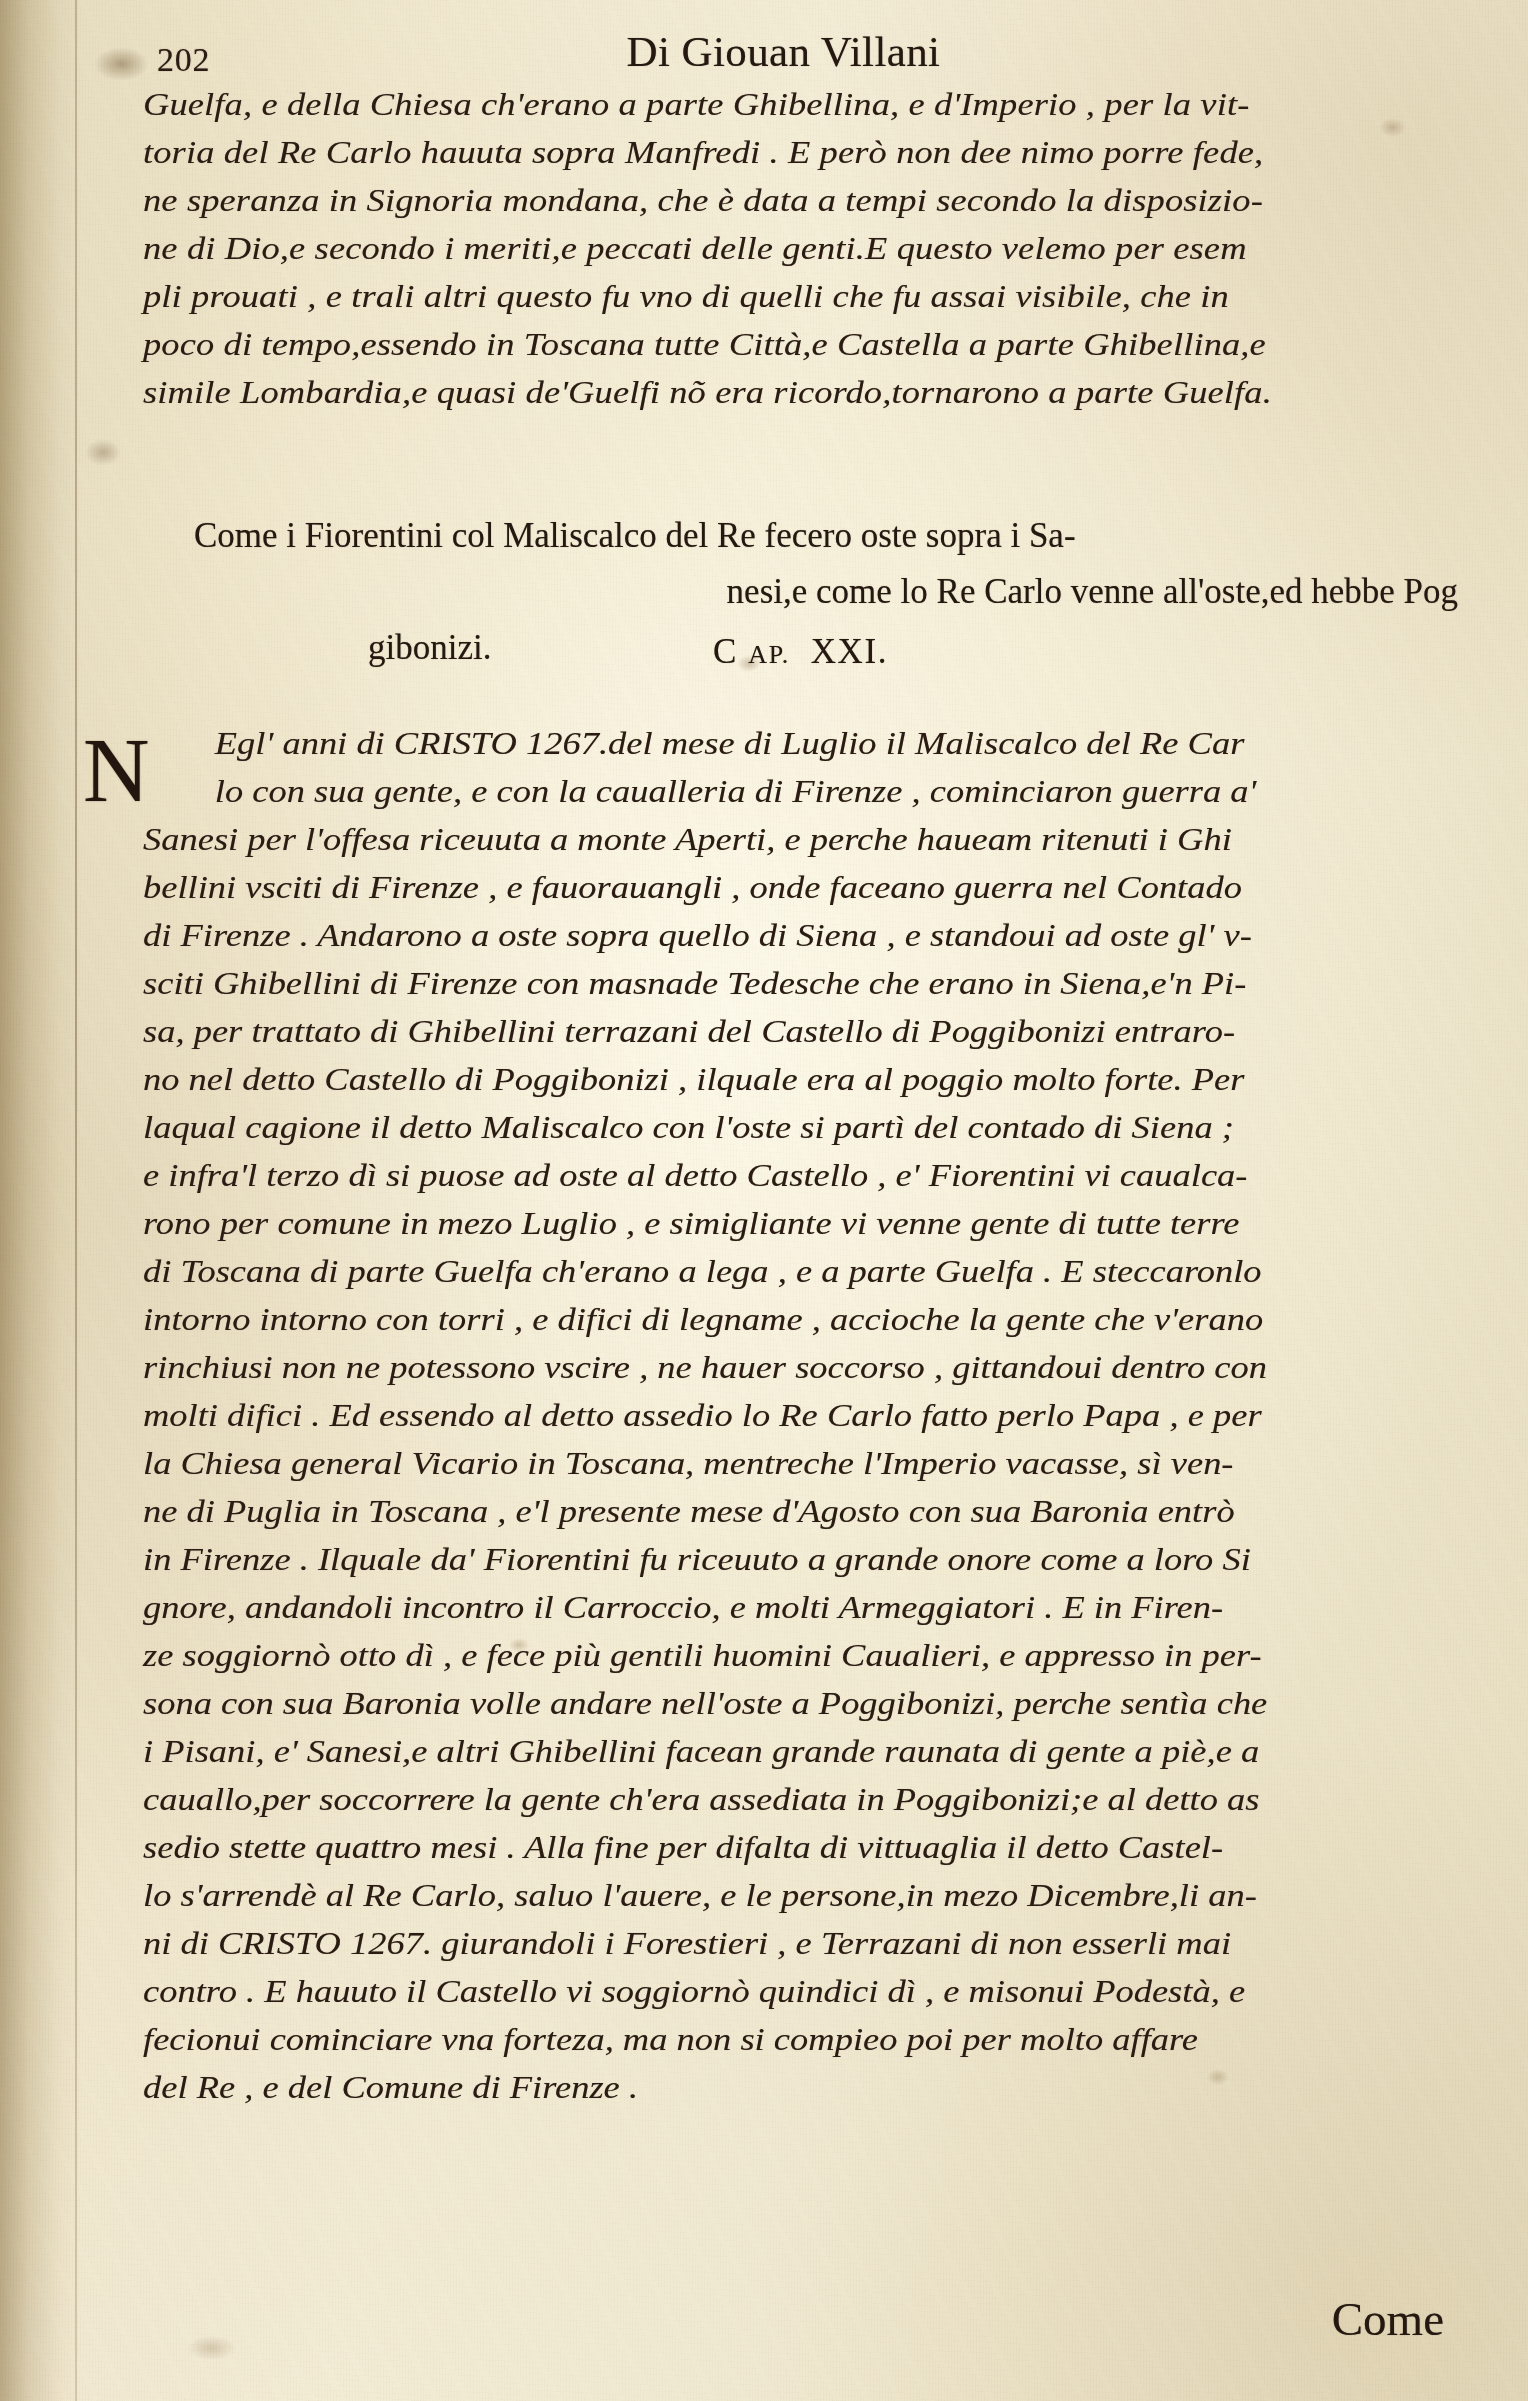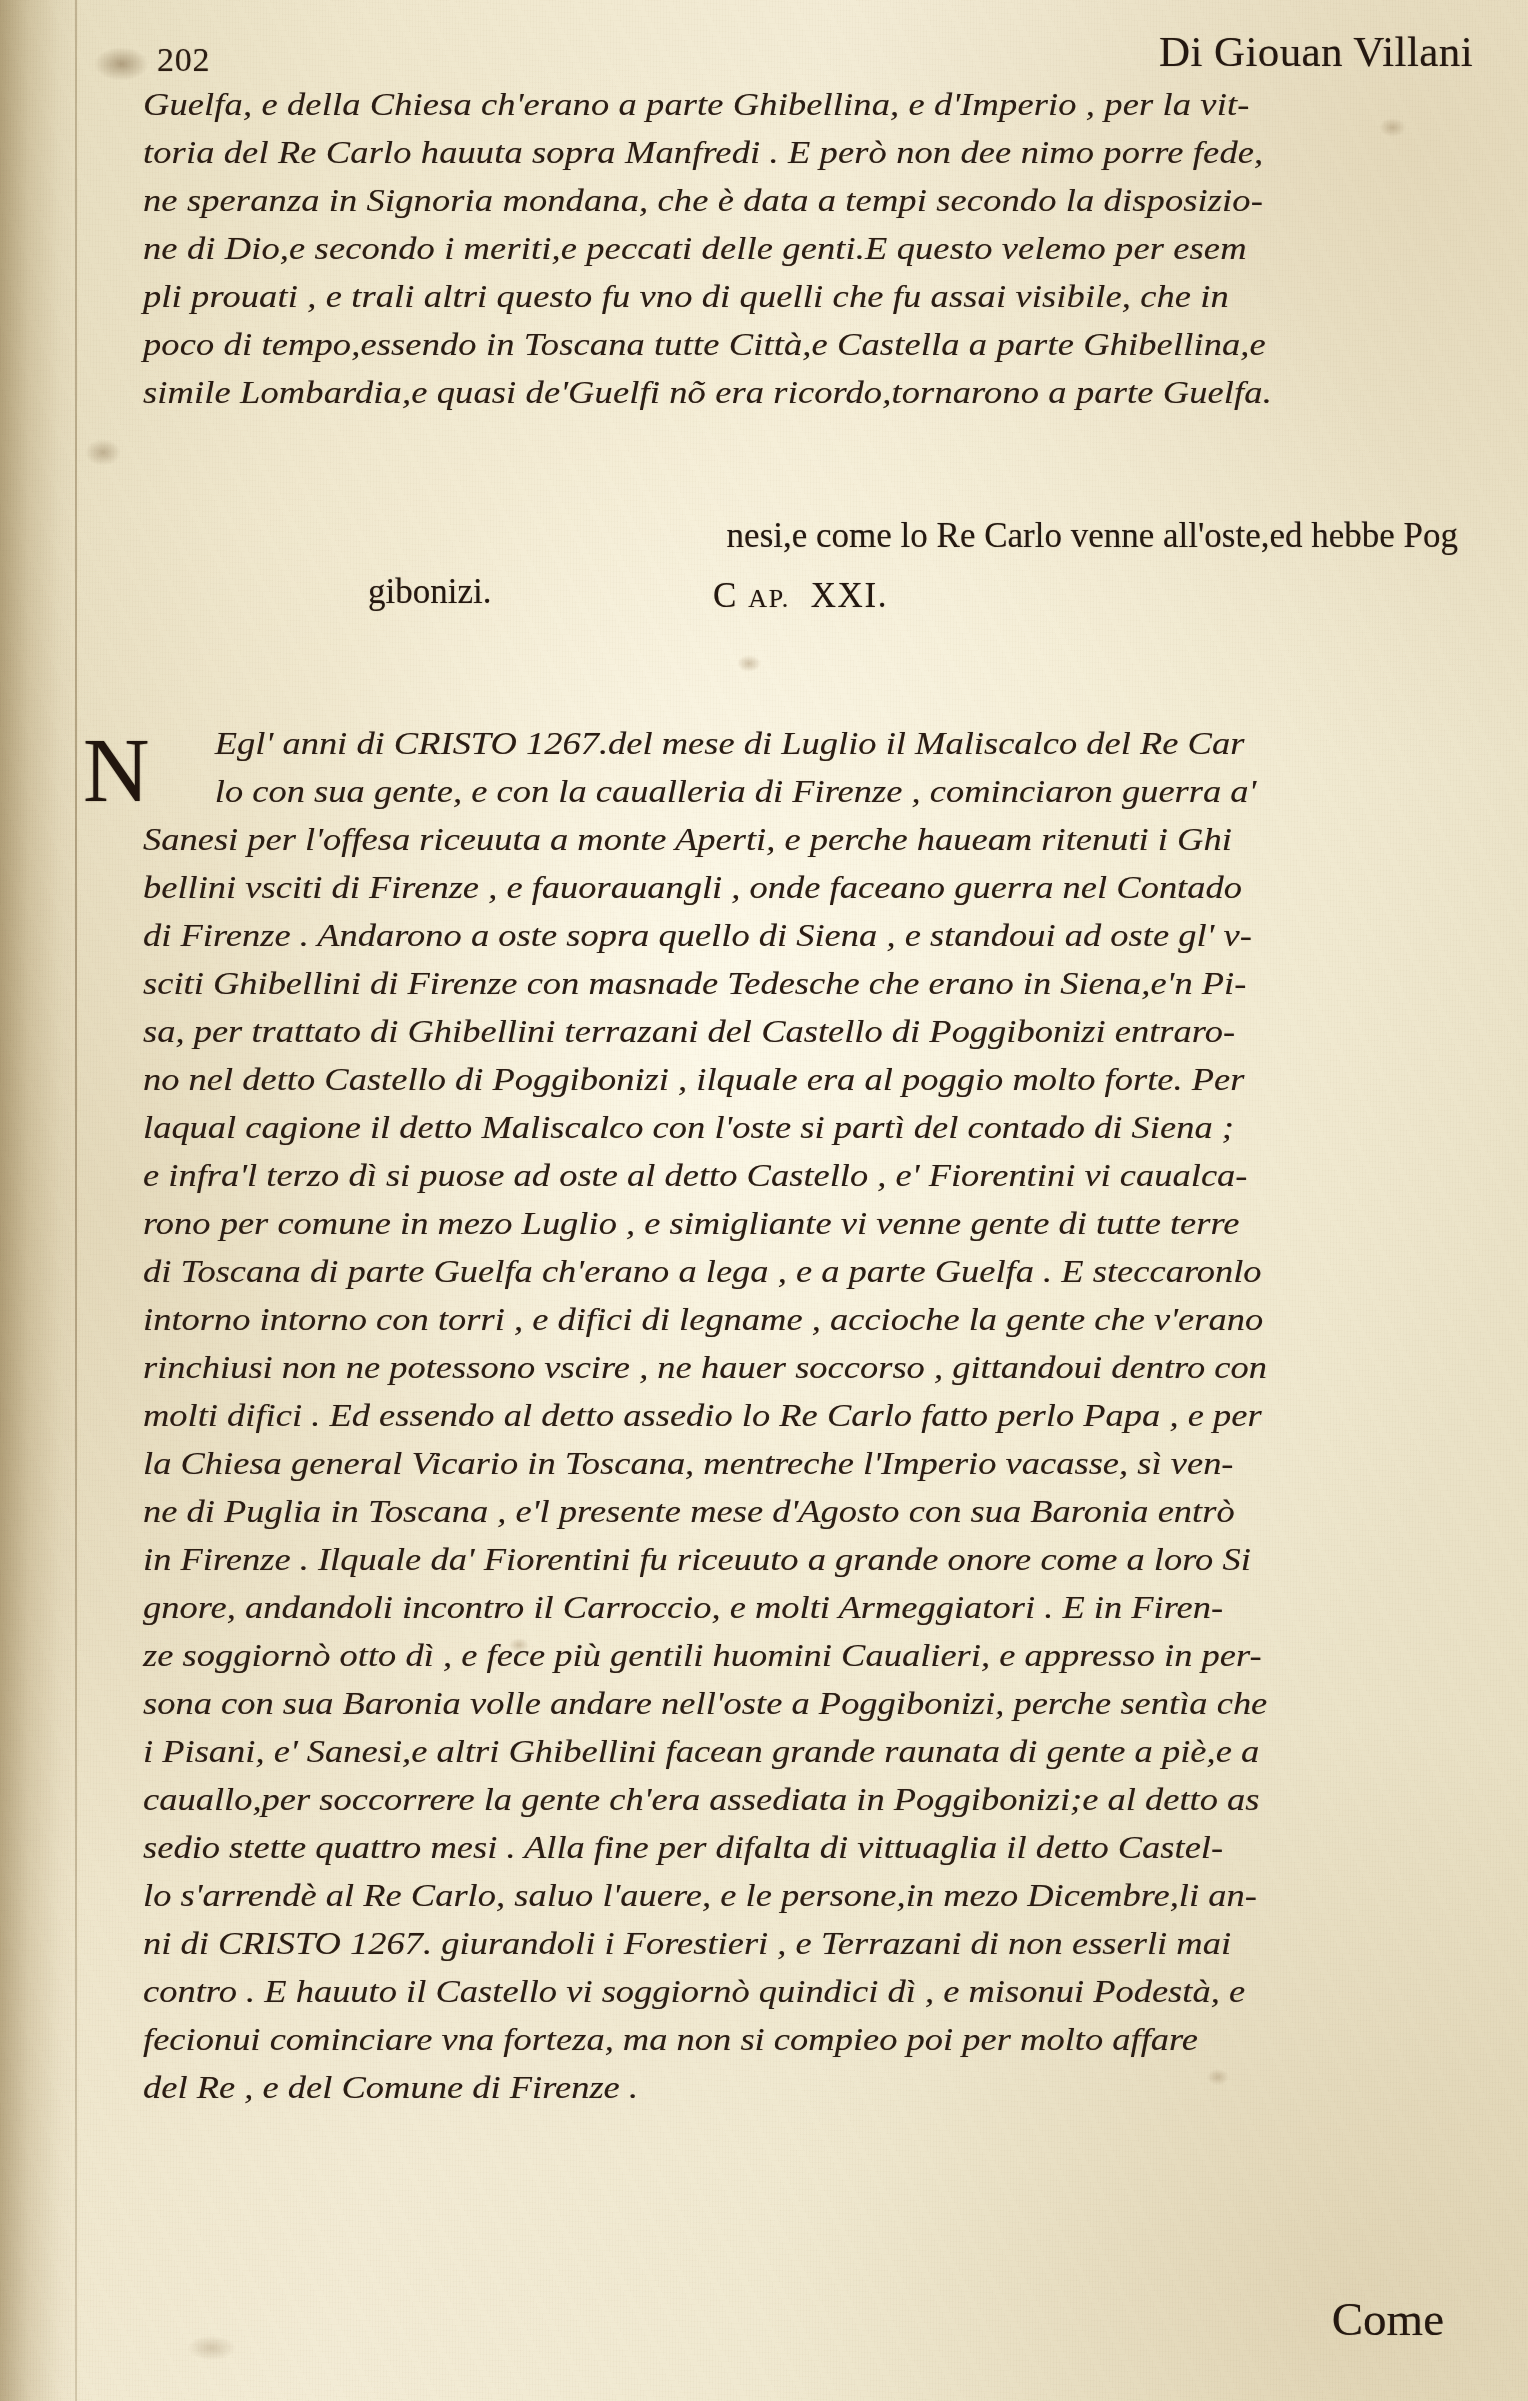--- a/index.html
+++ b/index.html
@@ -98,21 +98,21 @@
     letter-spacing: 0.8px;
     font-variant: small-caps;
     color: #2b1d13;
     text-shadow: 0 0 1.1px rgba(50,34,20,0.5);
   }
   #head-title {
     position: absolute;
     left: 0;
     top: 0;
     width: 1379px;
-    text-align: right;
+    text-align: center;
     font-size: 43px;
     letter-spacing: 0.4px;
     color: #241811;
     text-shadow: 0 0 0.9px rgba(50,34,20,0.55);
   }
 
   
   .tblock {
     position: absolute;
     font-style: italic;
@@ -238,20 +238,21 @@
       <span class="tline" style="display: block; transform-origin: left top; transform: scaleX(1.14);">Guelfa, e della Chiesa ch'erano a parte Ghibellina, e d'Imperio , per la vit-</span>
       <span class="tline" style="display: block; transform-origin: left top; transform: scaleX(1.14);">toria del Re Carlo hauuta sopra Manfredi . E però non dee nimo porre fede,</span>
       <span class="tline" style="display: block; transform-origin: left top; transform: scaleX(1.14);">ne speranza in Signoria mondana, che è data a tempi secondo la disposizio-</span>
       <span class="tline" style="display: block; transform-origin: left top; transform: scaleX(1.14);">ne di Dio,e secondo i meriti,e peccati delle genti.E questo velemo per esem</span>
       <span class="tline" style="display: block; transform-origin: left top; transform: scaleX(1.14);">pli prouati , e trali altri questo fu  vno di quelli che  fu assai visibile, che in</span>
       <span class="tline" style="display: block; transform-origin: left top; transform: scaleX(1.14);">poco di tempo,essendo in Toscana tutte Città,e Castella a parte Ghibellina,e</span>
       <span class="tline" style="display: block; transform-origin: left top; transform: scaleX(1.14);">simile Lombardia,e quasi de'Guelfi nõ era ricordo,tornarono a parte Guelfa.</span>
     </div>
 
     <div id="chapter-head">
+      <span class="ch-line l1">Come i Fiorentini col Maliscalco del Re fecero oste sopra i Sa-</span>
       <span class="ch-line l2">nesi,e come lo Re Carlo venne all'oste,ed hebbe Pog</span>
       <span class="cap-row">
         <span id="cap-word">gibonizi.</span>
         <span id="cap-label"><span>C</span>&nbsp;<span class="sc">AP.</span>&nbsp;&nbsp;<span>XXI.</span></span>
       </span>
     </div>
 
     <div id="body-block">
       <span id="dropcap">N</span>
       <span class="tline indent1" style="display: block; transform-origin: left top; transform: scaleX(1.14);">Egl' anni di CRISTO 1267.del mese di Luglio il Maliscalco del Re Car</span>

